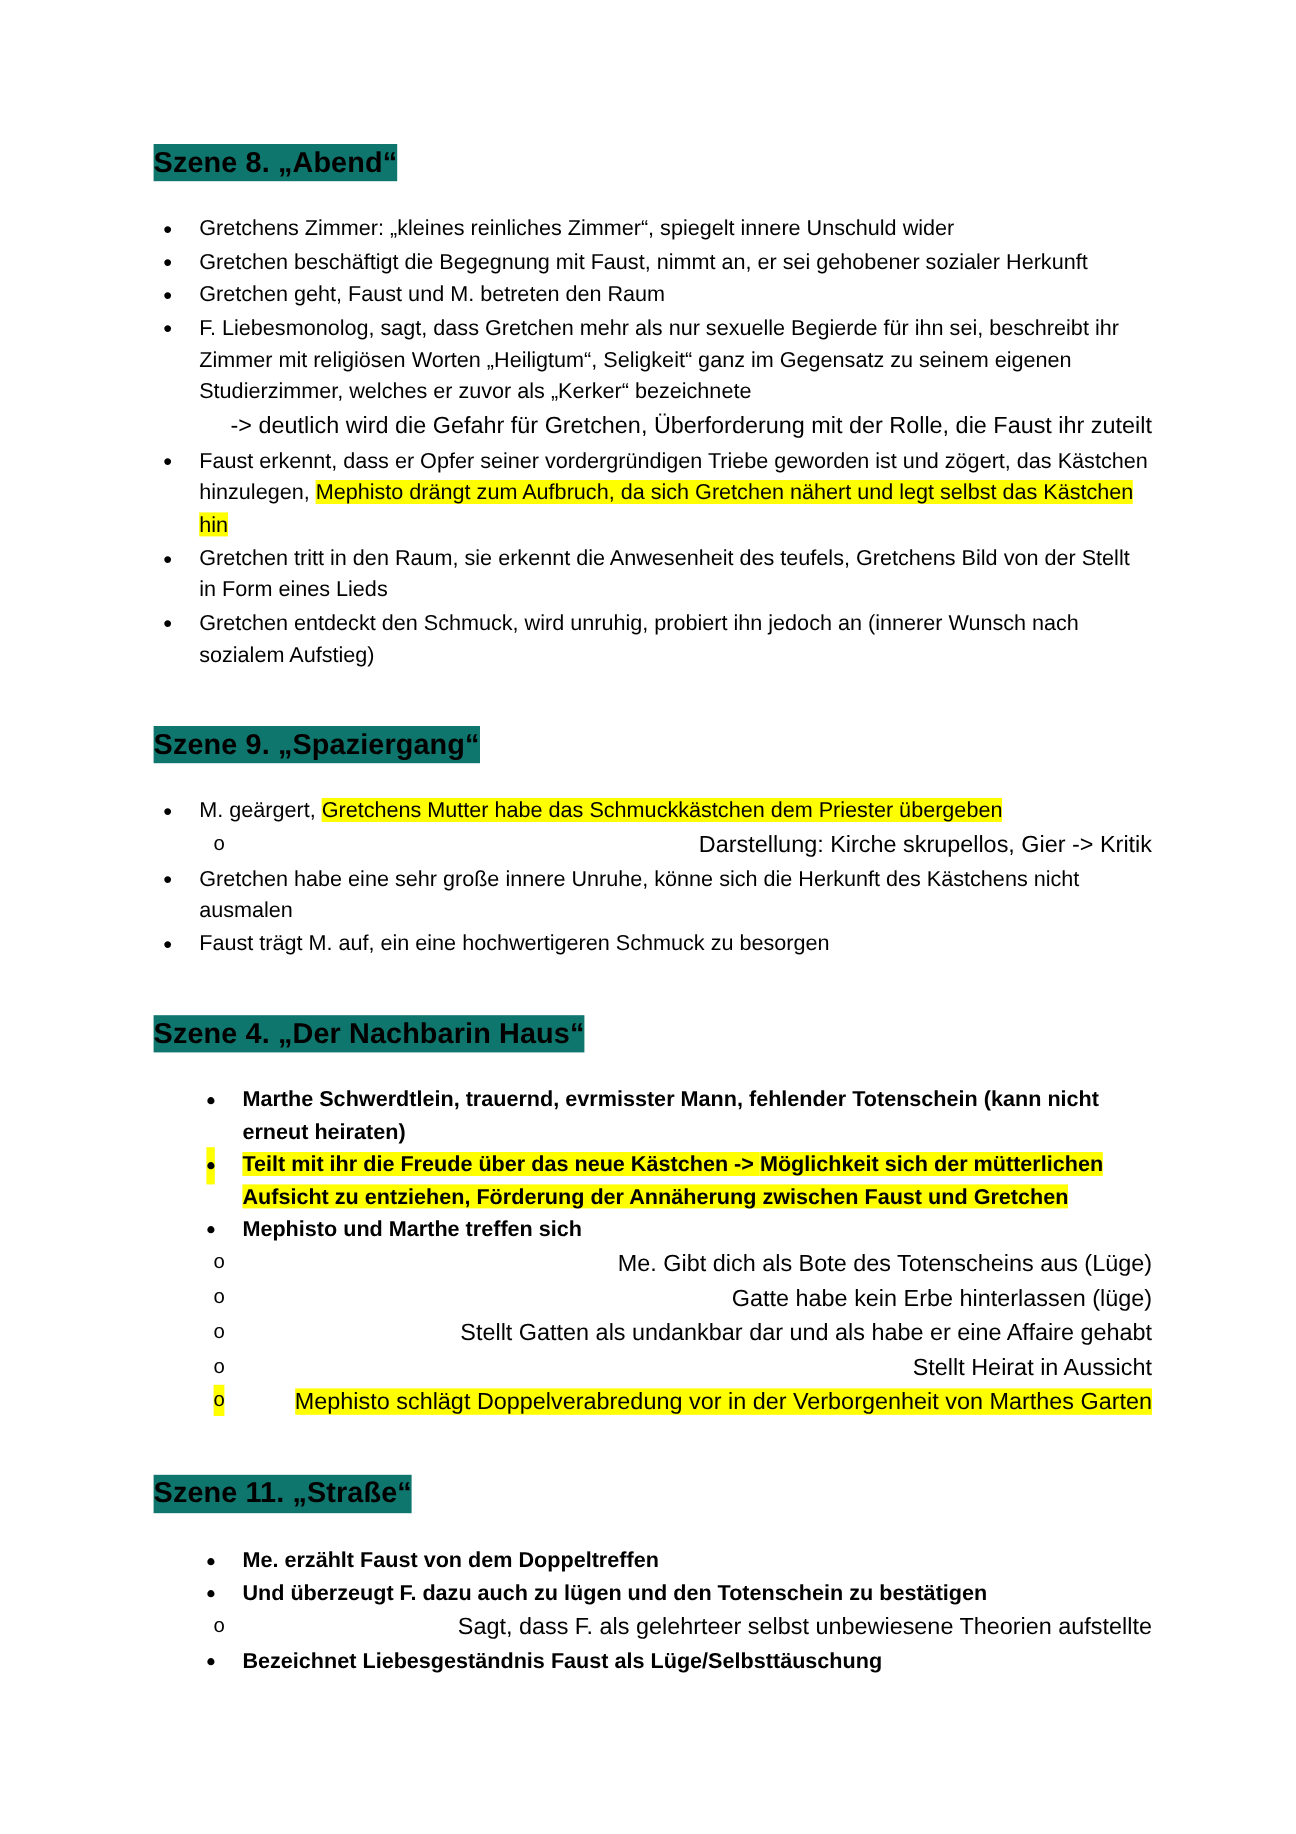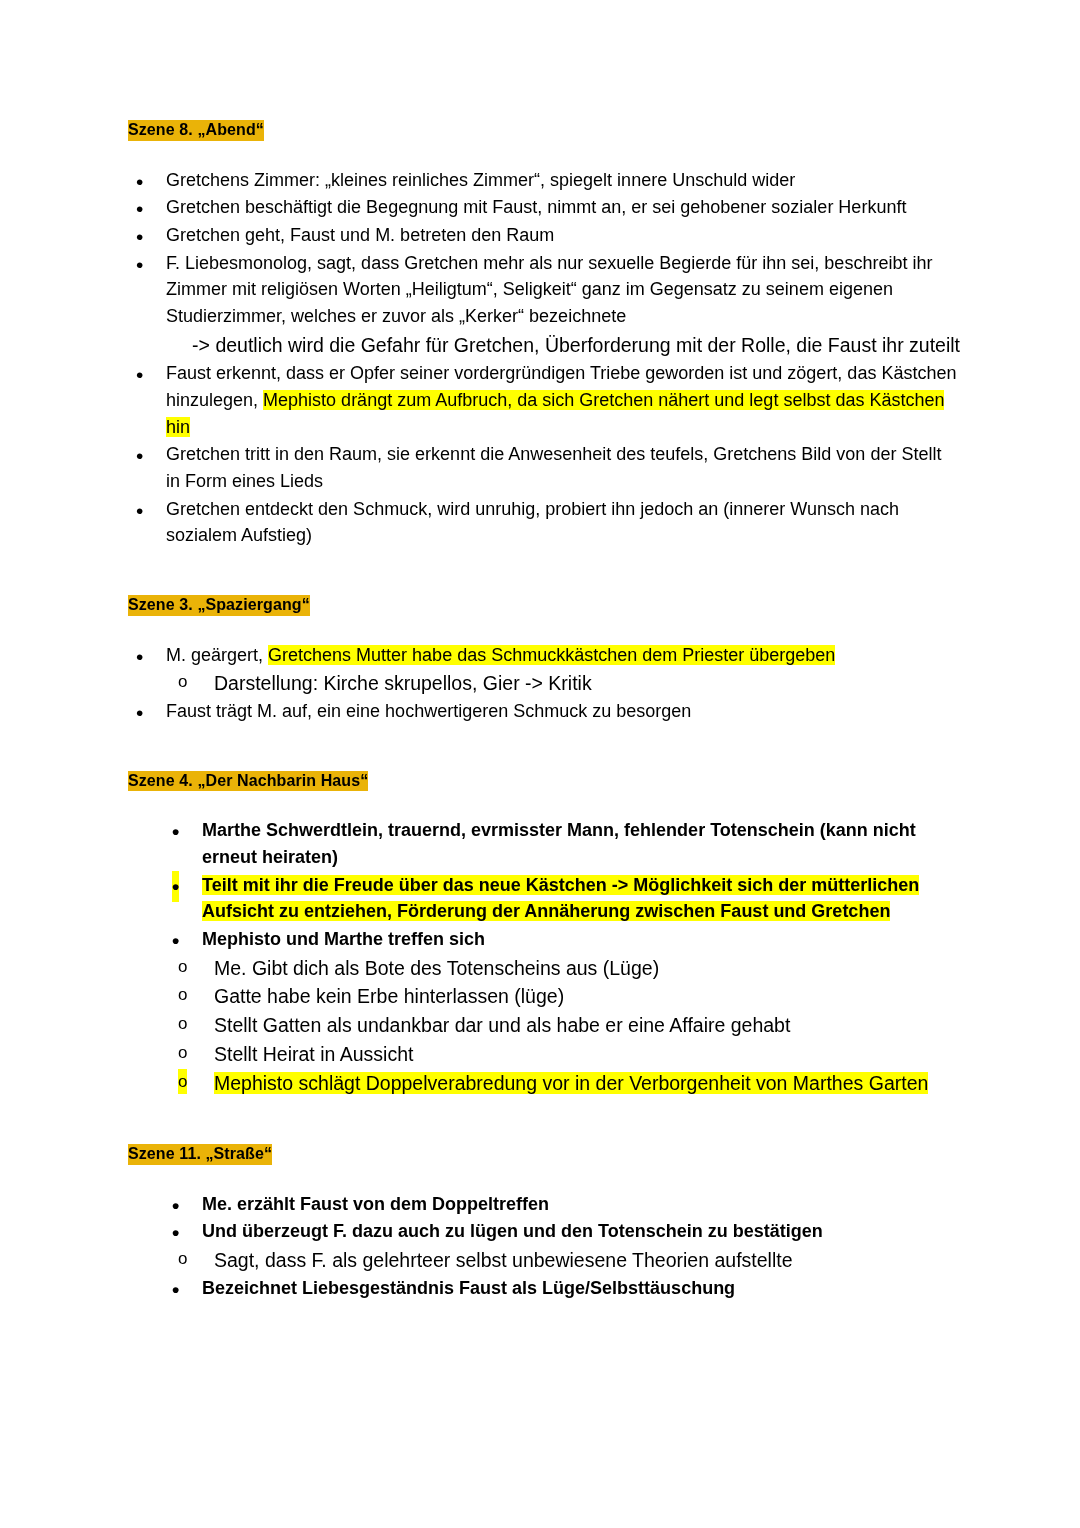--- a/index.html
+++ b/index.html
@@ -18,28 +18,28 @@
     position: relative;
     width: 1080px;
     min-height: 1528px;
     box-sizing: border-box;
     padding: 120px 120px 90px 128px;
   }
   .doc-body {
     width: 832px;
   }
   h2.section-heading {
-    font-size: 16px;
+    font-size: 24px;
     font-weight: bold;
     margin: 0;
     padding: 0;
     line-height: 1.3;
     letter-spacing: 0.1px;
     display: inline-block;
-    background: #eab308;
+    background: #0f766e;
   }
   .heading-wrap {
     margin: 0 0 26px 0;
   }
   .heading-wrap.spaced-top {
     margin-top: 46px;
   }
   ul.bullets {
     list-style: none;
     margin: 0;
@@ -61,20 +61,21 @@
     line-height: 1.48;
   }
   ul.bullets.indented {
     margin-left: 36px;
     font-weight: bold;
   }
   ul.sub {
     list-style: none;
     margin: 0 0 0 0;
     padding: 0;
+    text-align: right;
   }
   ul.sub > li {
     position: relative;
     font-size: 19.5px;
     line-height: 1.48;
     padding-left: 86px;
     margin: 0;
   }
   ul.sub > li::before {
     content: "o";
@@ -110,28 +111,29 @@
         <li><span>Gretchen beschäftigt die Begegnung mit Faust, nimmt an, er sei gehobener sozialer Herkunft</span></li>
         <li><span>Gretchen geht, Faust und M. betreten den Raum</span></li>
         <li><span>F. Liebesmonolog, sagt, dass Gretchen mehr als nur sexuelle Begierde für ihn sei, beschreibt ihr Zimmer mit religiösen Worten „Heiligtum“, Seligkeit“ ganz im Gegensatz zu seinem eigenen Studierzimmer, welches er zuvor als „Kerker“ bezeichnete</span></li>
       </ul>
       <div class="plain-line"><span>-&gt; deutlich wird die Gefahr für Gretchen, Überforderung mit der Rolle, die Faust ihr zuteilt</span></div>
       <ul class="bullets">
         <li><span>Faust erkennt, dass er Opfer seiner vordergründigen Triebe geworden ist und zögert, das Kästchen hinzulegen, </span><span class="hl">Mephisto drängt zum Aufbruch, da sich Gretchen nähert und legt selbst das Kästchen hin</span></li>
         <li><span>Gretchen tritt in den Raum, sie erkennt die Anwesenheit des teufels, Gretchens Bild von der Stellt in Form eines Lieds</span></li>
         <li><span>Gretchen entdeckt den Schmuck, wird unruhig, probiert ihn jedoch an (innerer Wunsch nach sozialem Aufstieg)</span></li>
       </ul>
-      <div class="heading-wrap spaced-top"><h2 class="section-heading">Szene 3. „Spaziergang“</h2></div>
+      <div class="heading-wrap spaced-top"><h2 class="section-heading">Szene 9. „Spaziergang“</h2></div>
       <ul class="bullets">
         <li><span>M. geärgert, </span><span class="hl">Gretchens Mutter habe das Schmuckkästchen dem Priester übergeben</span></li>
       </ul>
       <ul class="sub">
         <li><span>Darstellung: Kirche skrupellos, Gier -&gt; Kritik</span></li>
       </ul>
       <ul class="bullets">
+        <li><span>Gretchen habe eine sehr große innere Unruhe, könne sich die Herkunft des Kästchens nicht ausmalen</span></li>
         <li><span>Faust trägt M. auf, ein eine hochwertigeren Schmuck zu besorgen</span></li>
       </ul>
       <div class="heading-wrap spaced-top"><h2 class="section-heading">Szene 4. „Der Nachbarin Haus“</h2></div>
       <ul class="bullets indented">
         <li><span>Marthe Schwerdtlein, trauernd, evrmisster Mann, fehlender Totenschein (kann nicht erneut heiraten)</span></li>
         <li class="hl-bullet"><span class="hl">Teilt mit ihr die Freude über das neue Kästchen -&gt; </span><span class="hl">Möglichkeit sich der mütterlichen Aufsicht zu entziehen, Förderung der Annäherung zwischen Faust und Gretchen</span></li>
         <li><span>Mephisto und Marthe treffen sich</span></li>
       </ul>
       <ul class="sub">
         <li><span>Me. Gibt dich als Bote des Totenscheins aus (Lüge)</span></li>

